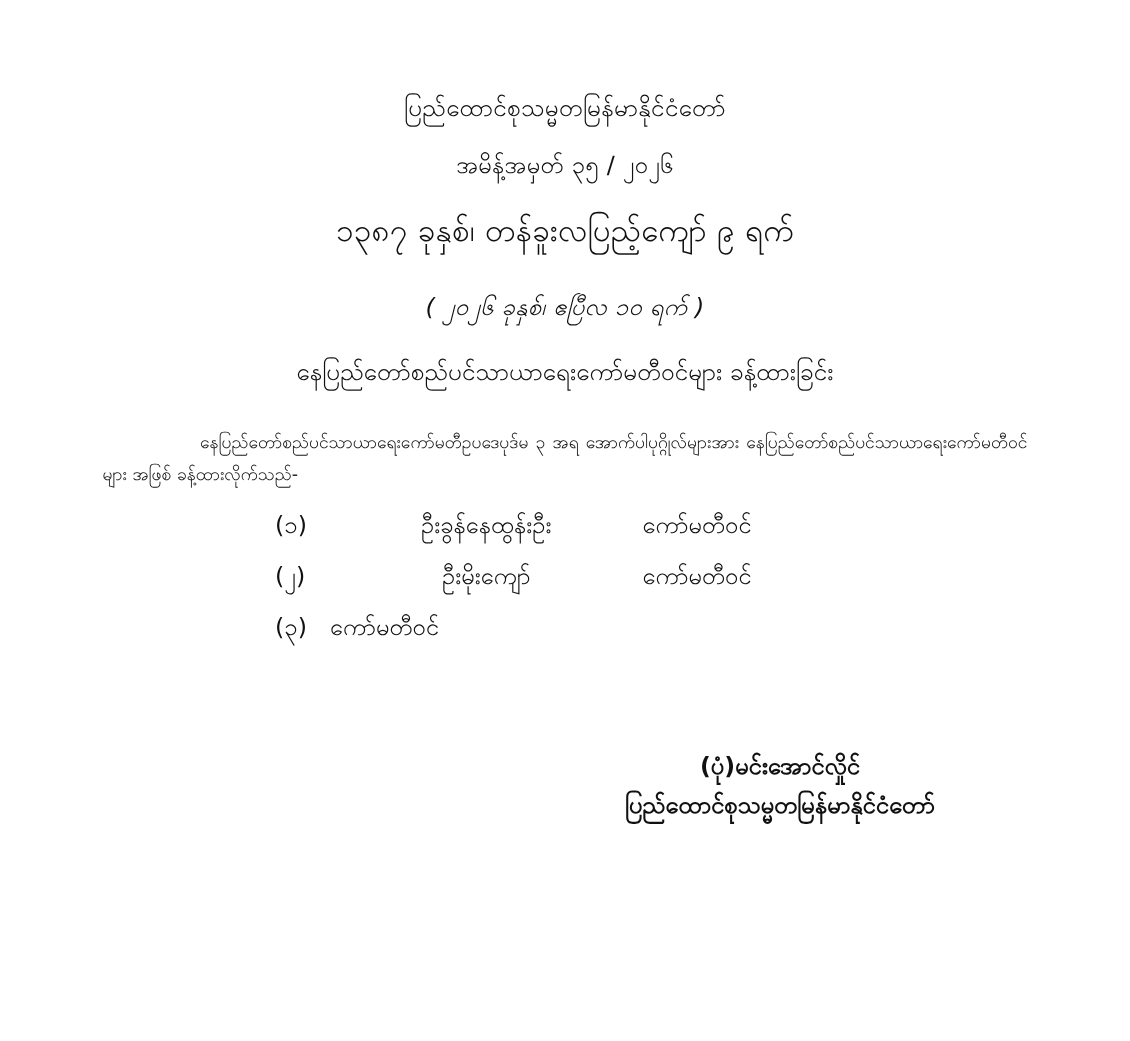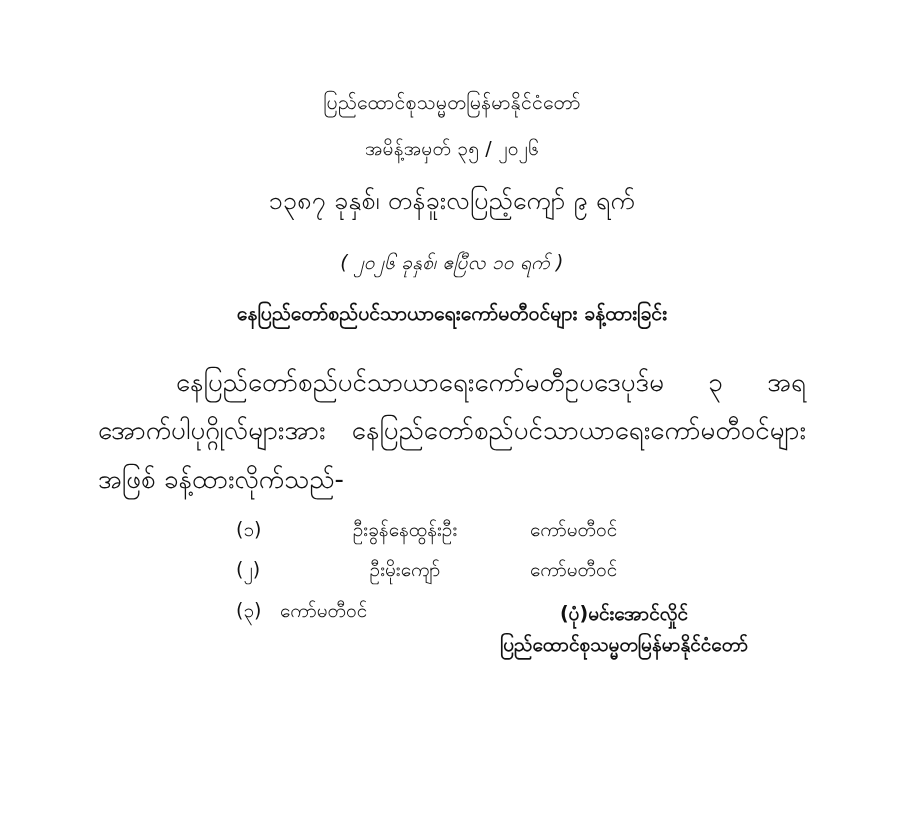--- a/index.html
+++ b/index.html
@@ -12,21 +12,21 @@
     background: #ffffff;
     font-family: "DejaVu Sans", "Liberation Sans", sans-serif;
     color: #111111;
     overflow: hidden;
   }
   .page {
     position: relative;
     width: 904px;
     height: 715px;
     box-sizing: border-box;
-    padding: 16px;
+    padding: 0;
   }
   .doc {
     padding: 74px 60px 0 60px;
   }
   .line-center {
     text-align: center;
     font-size: 19px;
     line-height: 1.35;
     letter-spacing: 0.2px;
   }
@@ -47,26 +47,26 @@
     font-size: 25px;
     margin-bottom: 32px;
   }
   .date-line-2 {
     font-size: 19px;
     margin-bottom: 26px;
     font-style: italic;
   }
   .subject {
     font-size: 19.5px;
-    font-weight: bold;
+    font-weight: normal;
     text-align: center;
     margin-bottom: 28px;
   }
   .body-text {
-    font-size: 26px;
+    font-size: 14px;
     line-height: 1.85;
     text-align: justify;
     padding: 0 22px 0 22px;
     margin-bottom: 5px;
   }
   .body-text .indent {
     display: inline-block;
     width: 78px;
   }
   .member-list {

